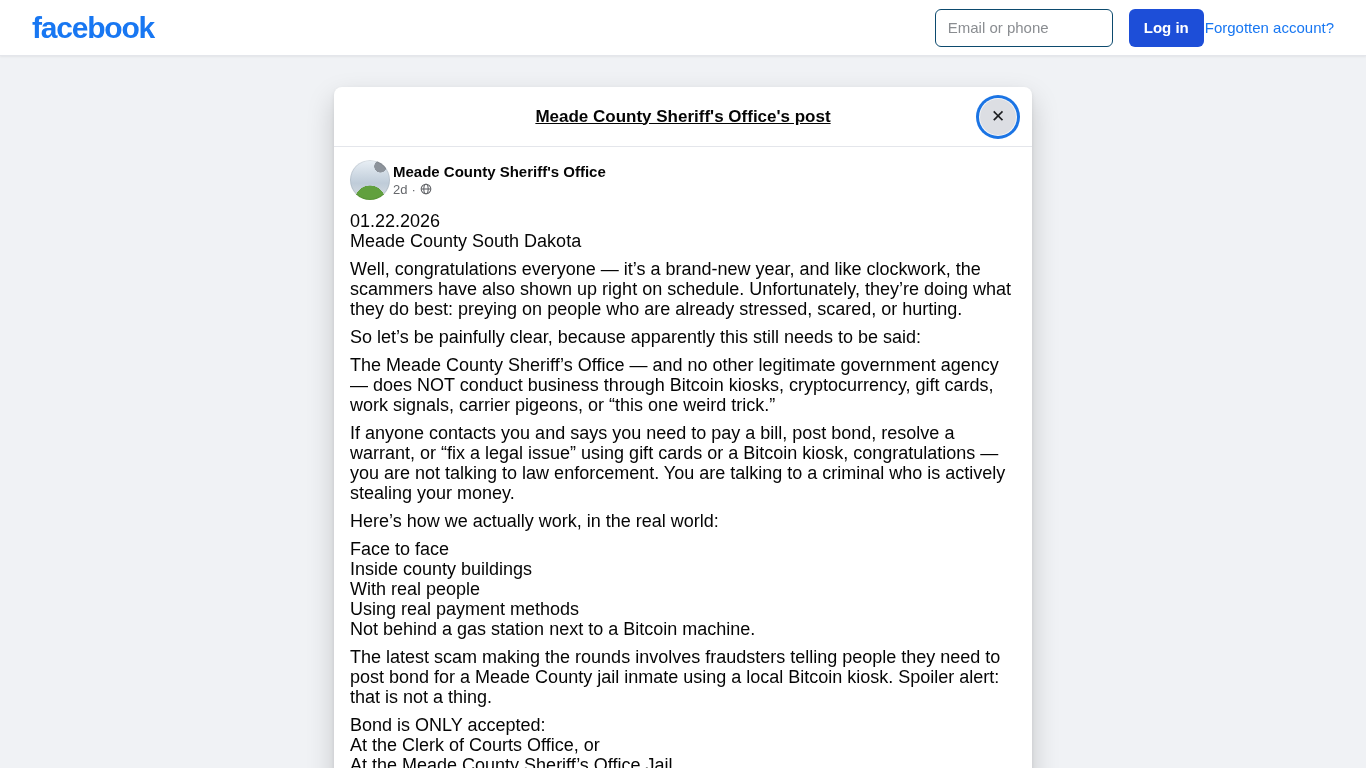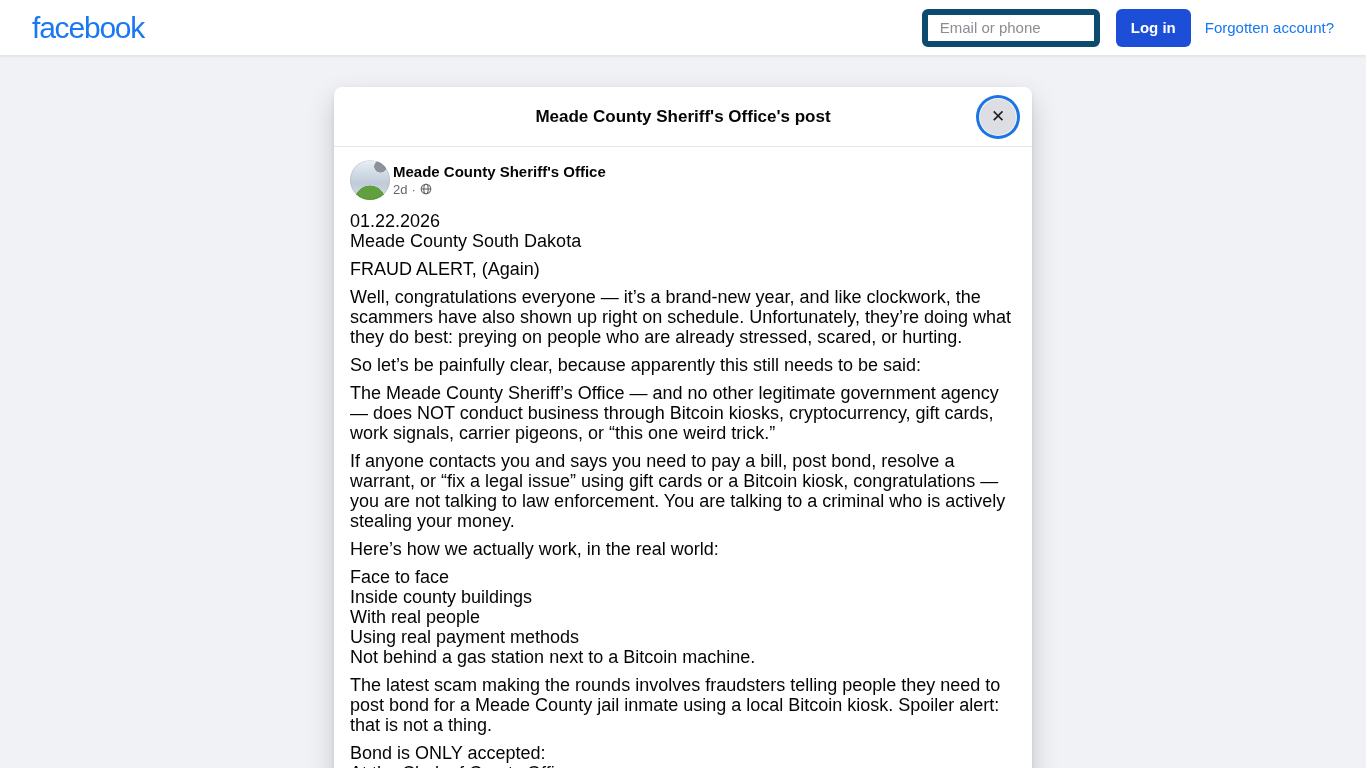--- a/index.html
+++ b/index.html
@@ -15,54 +15,55 @@
   
   .topbar {
     position: relative; z-index: 5;
     height: 56px; background: #ffffff;
     display: flex; align-items: center; justify-content: space-between;
     padding: 0 32px;
     border-bottom: 1px solid #e4e6eb;
     box-shadow: 0 1px 2px rgba(0,0,0,.06);
   }
   .logo {
-    font-size: 30px; font-weight: 400; color: #1877f2;
+    font-size: 30px; font-weight: 700; color: #1877f2;
     letter-spacing: -1.2px; cursor: pointer; user-select: none;
   }
   .login-form { display: flex; align-items: center; }
   .login-form input {
     width: 178px; height: 38px;
-    border: 6px solid #0c4a6e; border-radius: 6px;
+    border: 1px solid #0c4a6e; border-radius: 6px;
     padding: 0 12px; font-size: 15px; color: #1c1e21;
     font-family: inherit; outline: none; background: #fff;
   }
   .login-form input::placeholder { color: #8a8d91; }
   .login-form input + input { margin-left: 8px; }
   .login-btn {
     height: 38px; margin-left: 16px; padding: 0 15px;
     background: #1d4ed8; color: #fff; border: none; border-radius: 6px;
     font-size: 15px; font-weight: 700; font-family: inherit; cursor: pointer;
   }
   .forgot {
-    margin-left: 14px; color: #1877f2; font-size: 15px;
+    margin-left: 1px; color: #1877f2; font-size: 15px;
     text-decoration: none; cursor: pointer;
   }
 
   
   .page { position: relative; height: 712px; }
   .modal {
     position: absolute; left: 50%; transform: translateX(-50%);
     top: 31px; width: 698px; min-height: 760px;
     background: #fff; border-radius: 8px;
     box-shadow: 0 12px 28px rgba(0,0,0,.18), 0 2px 4px rgba(0,0,0,.08);
   }
   .modal-header {
     position: relative; height: 60px;
     display: flex; align-items: center; justify-content: center;
     border-bottom: 1px solid #e4e6eb;
+    text-decoration: underline;
   }
   .modal-title { margin: 0; font-size: 17px; font-weight: 700; color: #050505; }
   .close-btn {
     position: absolute; right: 16px; top: 50%; transform: translateY(-50%);
     width: 36px; height: 36px; border-radius: 50%;
     background: #dcdee3; border: none; cursor: pointer;
     display: flex; align-items: center; justify-content: center;
     font-size: 17px; font-weight: 700; color: #1c1e21; line-height: 1;
     box-shadow: 0 0 0 1px #f5f6f7, 0 0 0 4px #1b74e4; 
     font-family: inherit;
@@ -132,21 +133,20 @@
                 <path d="M1.6 8h12.8"></path>
               </svg>
             </span>
           </div>
         </div>
       </div>
 
       <div class="post-text">
           <div class="para">01.22.2026
 Meade County South Dakota</div>
-          <div class="para">FRAUD ALERT, (Again)</div>
           <div class="para">Well, congratulations everyone — it’s a brand-new year, and like clockwork, the scammers have also shown up right on schedule. Unfortunately, they’re doing what they do best: preying on people who are already stressed, scared, or hurting.</div>
           <div class="para">So let’s be painfully clear, because apparently this still needs to be said:</div>
           <div class="para">The Meade County Sheriff’s Office — and no other legitimate government agency — does NOT conduct business through Bitcoin kiosks, cryptocurrency, gift cards, work signals, carrier pigeons, or “this one weird trick.”</div>
           <div class="para">If anyone contacts you and says you need to pay a bill, post bond, resolve a warrant, or “fix a legal issue” using gift cards or a Bitcoin kiosk, congratulations — you are not talking to law enforcement. You are talking to a criminal who is actively stealing your money.</div>
           <div class="para">Here’s how we actually work, in the real world:</div>
           <div class="para">Face to face
 Inside county buildings
 With real people
 Using real payment methods
 Not behind a gas station next to a Bitcoin machine.</div>

